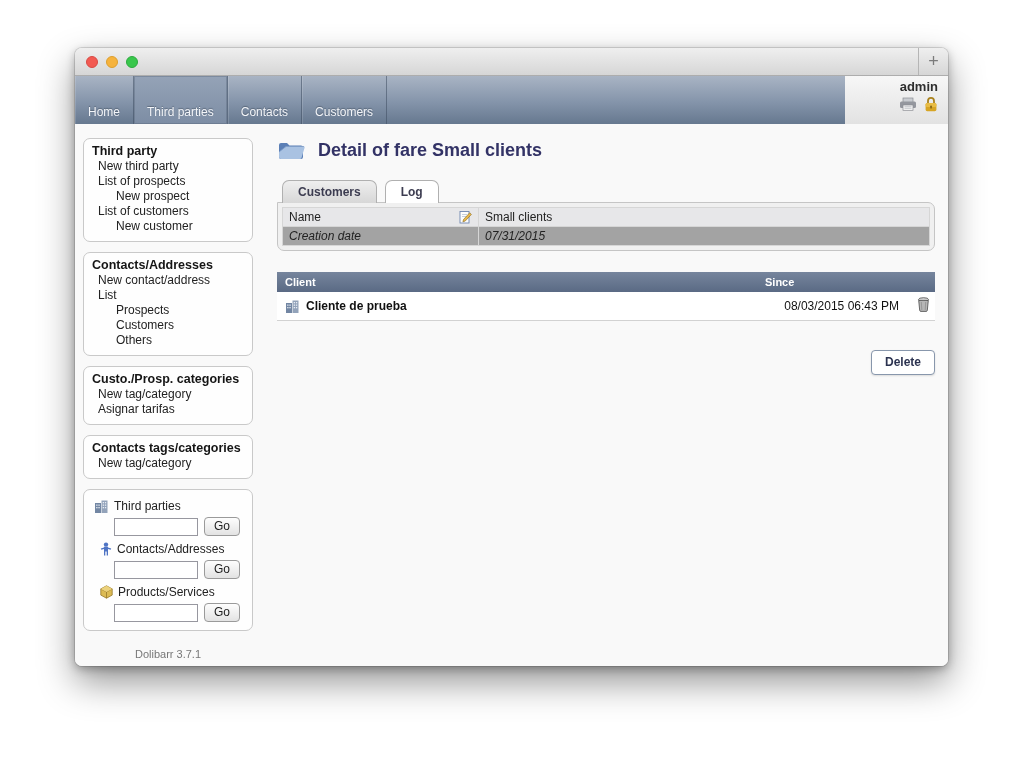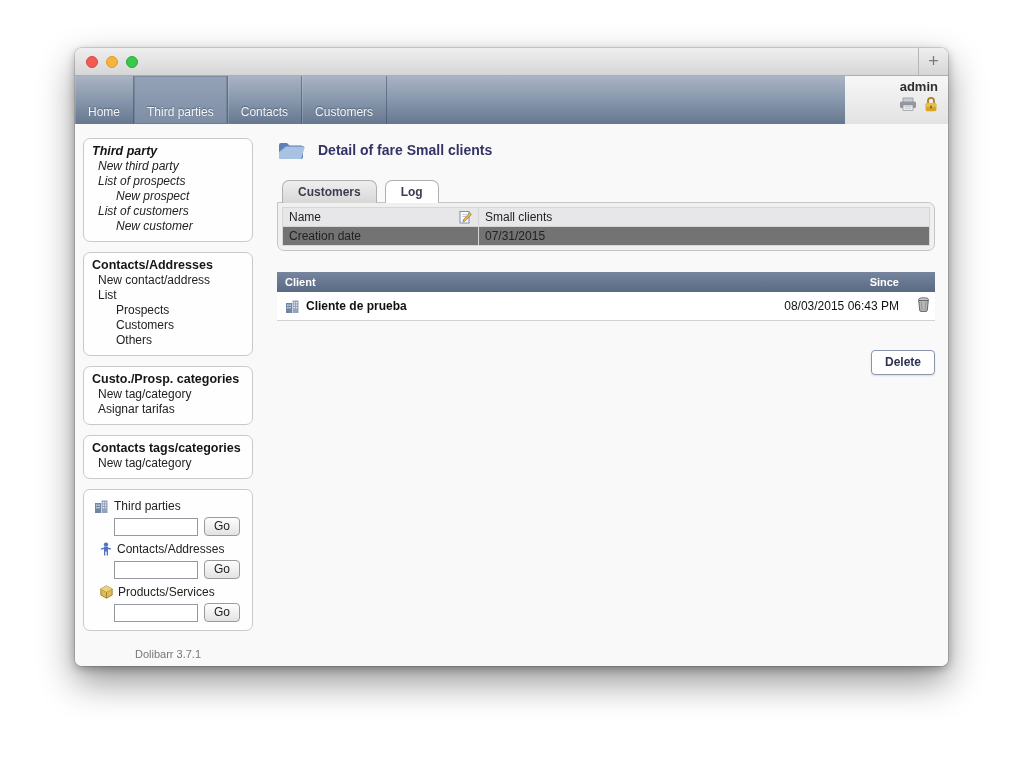--- a/index.html
+++ b/index.html
@@ -37,59 +37,59 @@
   .user-name { font-size:13px; font-weight:bold; color:#2e2e2e; }
   .user-icons { display:flex; gap:7px; margin-top:2px; align-items:center; }
 
   
   .content { display:flex; height:542px; background:#f9f9f9; }
 
   
   .sidebar { width:170px; margin-left:8px; flex-shrink:0; }
   .menu-box { background:#fefefe; border:1px solid #c9c9c9; border-radius:7px;
               padding:5px 8px 7px 8px; margin-bottom:10px; }
-  .menu-box.first { margin-top:14px;font-style:italic; }
+  .menu-box.first { margin-top:14px; }
   .menu-title { font-size:12.5px; font-weight:bold; color:#151515; line-height:15px; }
   .menu-link { font-size:12px; color:#222; line-height:15px; padding-left:6px; cursor:pointer; white-space:nowrap; }
   .menu-link.sub { padding-left:24px; }
   .search-box { background:#fefefe; border:1px solid #c9c9c9; border-radius:7px;
                 padding:8px 8px 6px 8px; }
   .search-label { display:flex; align-items:center; gap:5px; font-size:12px; color:#222; margin:1px 0 4px 2px; }
   .search-label.indent2 { margin-left:8px; }
   .search-row { display:flex; align-items:center; gap:6px; margin-bottom:6px;padding-left:22px; }
   .search-input { width:84px; height:18px; border:1px solid #97979f; background:#fff;
                   font-size:11px; padding:0 3px; }
   .go-btn { font-size:12px; color:#222; padding:1px 9px 2px; border:1px solid #9a9a9a; border-radius:4px;
             background:linear-gradient(#fdfdfd,#e3e3e3); cursor:pointer; }
   .version { text-align:center; font-size:11px; color:#777; margin-top:17px; }
 
   
   .main { flex:1; margin:0 13px 0 24px; }
   .title-row { display:flex; align-items:center; gap:13px; margin-top:15px; }
-  .page-title { font-size:14px; font-weight:bold; color:#333366; }
+  .page-title { font-size:18px; font-weight:bold; color:#333366; }
   .tabs-row { display:flex; gap:8px; margin-top:19px; padding-left:5px; position:relative; z-index:2; }
   .tab { padding:4px 15px 4px; border:1px solid #b0b0b0; border-bottom:none;
          border-radius:7px 7px 0 0; font-size:12px; font-weight:bold; color:#3c3c50;
          background:#fff; cursor:pointer; margin-bottom:-1px; }
   .tab.active { background:linear-gradient(#efefef,#d7d7d7); }
 
   .fields-panel { border:1px solid #c5c5c5; border-radius:0 7px 7px 7px; background:#f0f0f0;
                   padding:4px; position:relative; z-index:1; }
   .fields-table { width:100%; border-collapse:collapse; border:1px solid #ccc; }
   .fields-table td { font-size:12px; color:#222; border:1px solid #d6d6d6; padding:2px 6px; height:17px; }
   .fields-table tr:nth-child(1) td { background:#e7e7e9; }
-  .fields-table tr:nth-child(2) td { background:#737373; }
+  .fields-table tr:nth-child(2) td { background:#a3a3a3;font-style:italic; }
   .field-label-cell { width:196px; }
   .label-inner { display:flex; align-items:center; justify-content:space-between; }
   .edit-link { display:flex; align-items:center; cursor:pointer; }
 
   .client-table { width:100%; border-collapse:collapse; margin-top:21px; }
   .client-table th { background:linear-gradient(#76859d,#5a6a84); color:#fff; font-size:11px;
                      font-weight:bold; text-align:left; padding:4px 8px; }
-  .client-table th.right { text-align:right; }
+  .client-table th.right { text-align:left; }
   .client-table td { background:#fff; border-bottom:1px solid #d2d2d2; font-size:12px; color:#111;
                      padding:5px 8px; }
   .client-cell { display:flex; align-items:center; gap:6px; font-weight:bold; }
   .since-col { width:150px; }
   .action-col { width:28px; }
   .since-cell { text-align:right; white-space:nowrap; }
   .action-cell { text-align:right; padding-right:5px !important; }
   .trash-btn { cursor:pointer; display:inline-flex; }
 
   .delete-row { display:flex; justify-content:flex-end; margin-top:29px; }

